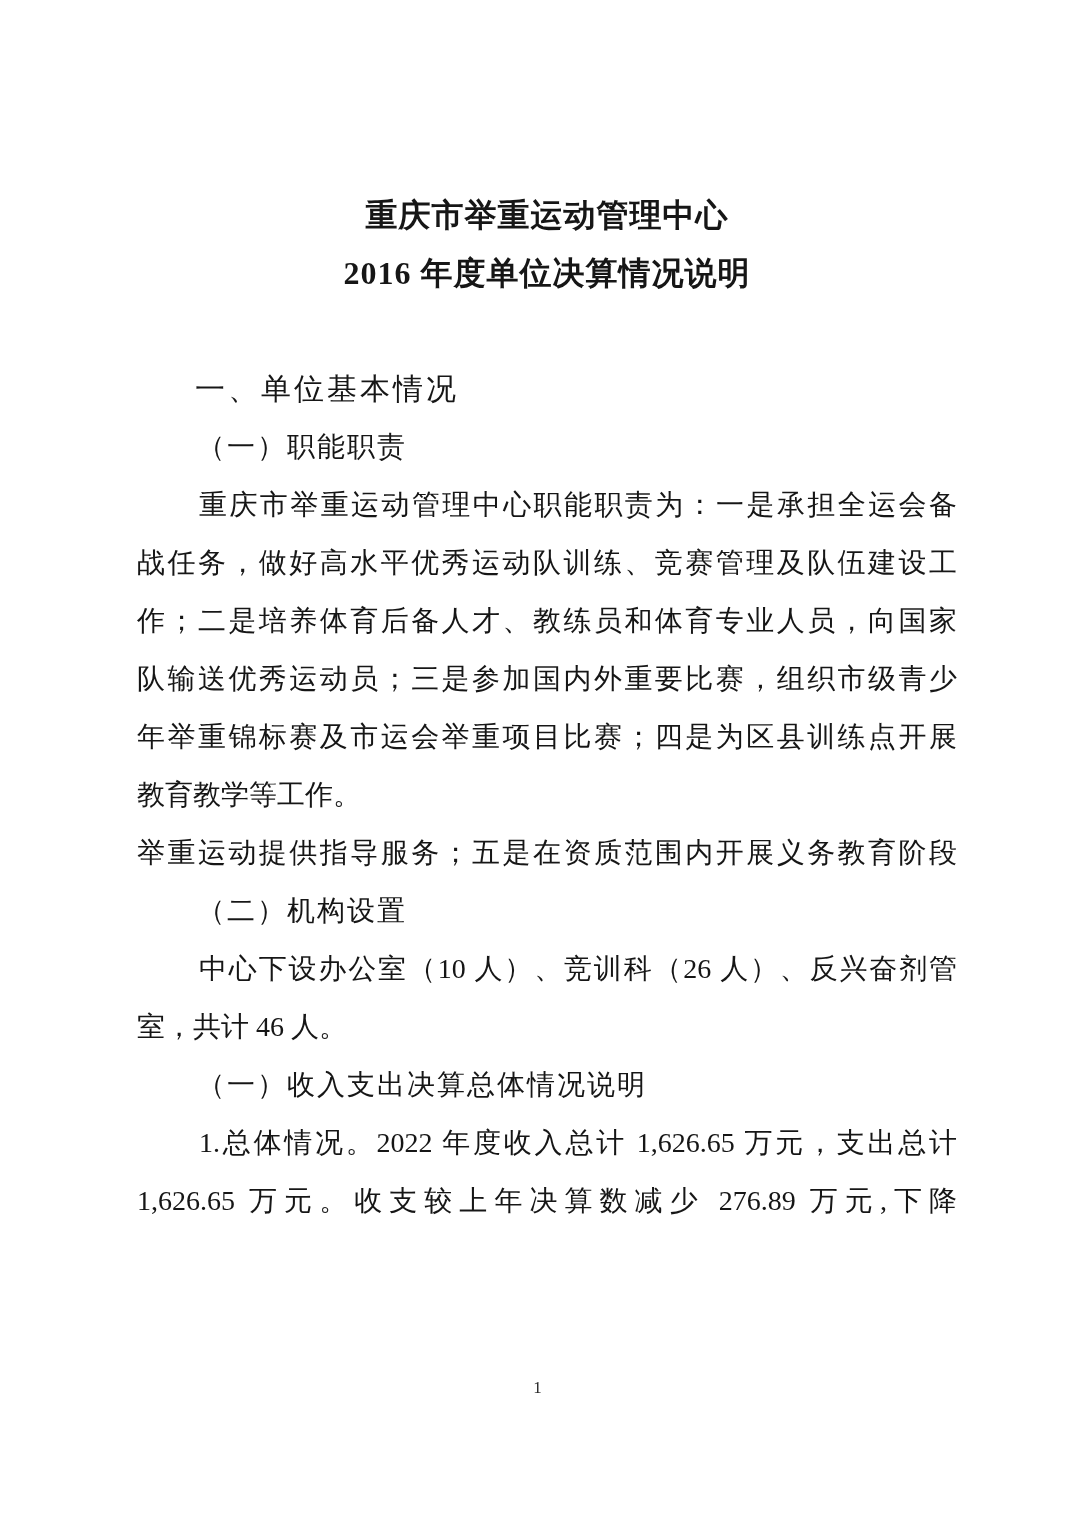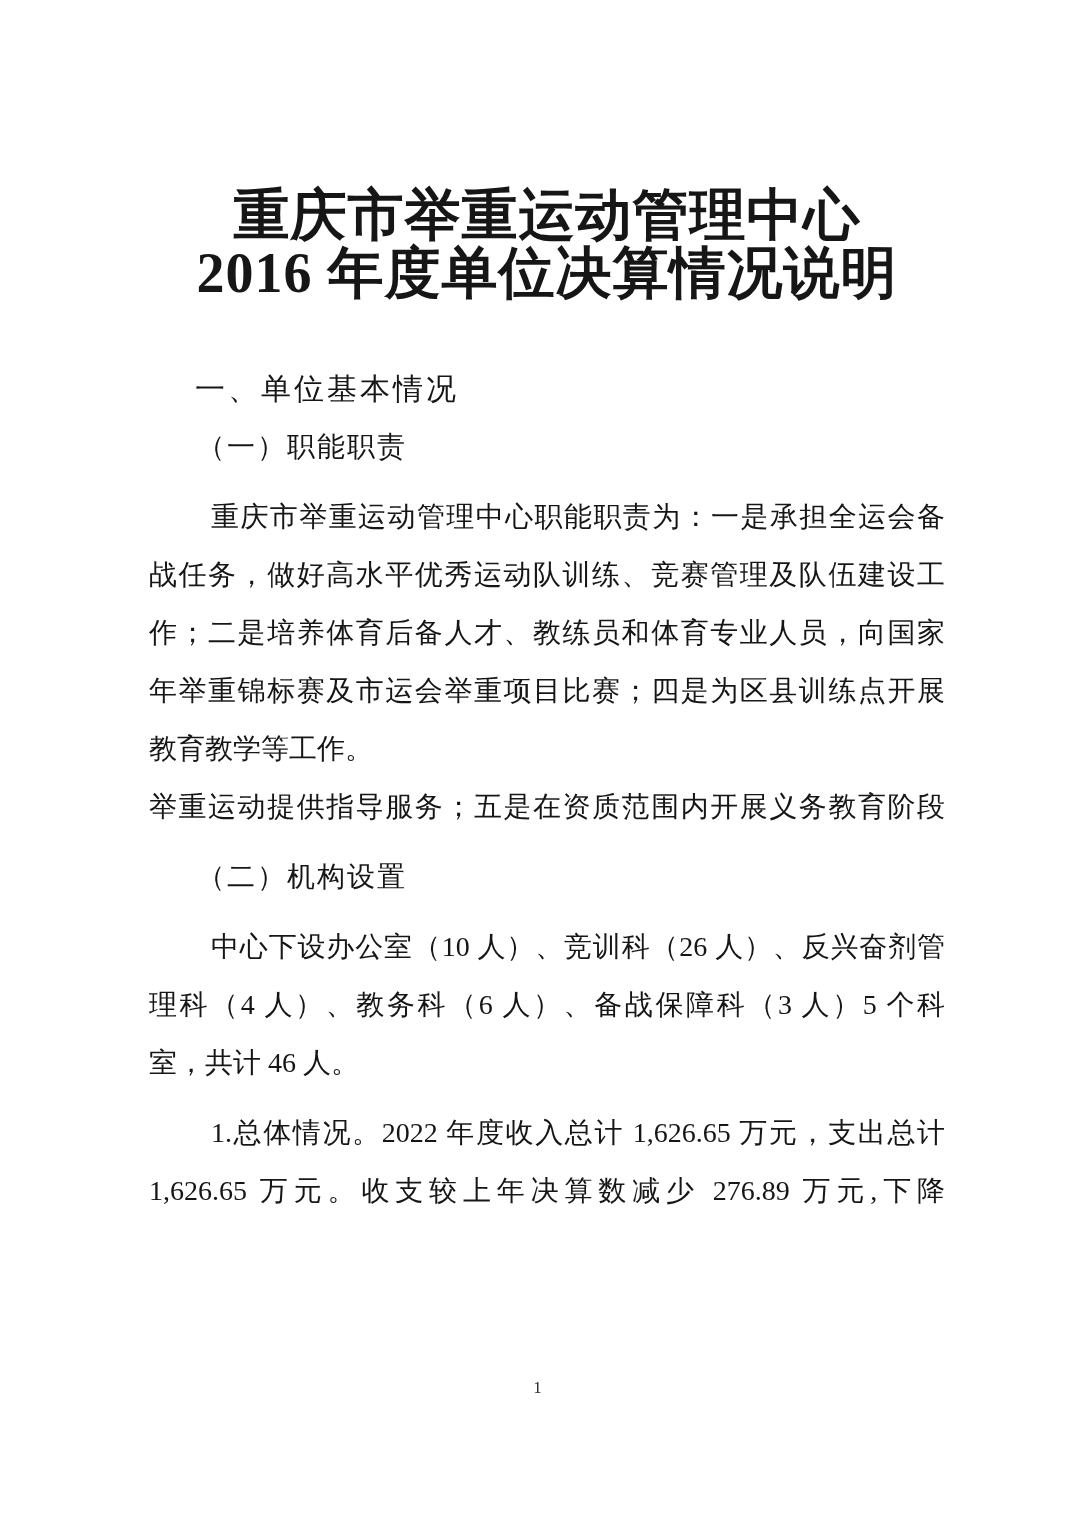--- a/index.html
+++ b/index.html
@@ -16,21 +16,21 @@
     background: #ffffff;
     box-sizing: border-box;
     padding: 186px 118px 0 137px;
     color: #161616;
     font-family: "Liberation Serif", "DejaVu Serif", serif;
     overflow: hidden;
   }
   .doc-title {
     text-align: center;
     font-weight: 700;
-    font-size: 56px;
+    font-size: 32px;
     line-height: 58px;
     margin: 0 0 58px 0;
     letter-spacing: 1px;
   }
   .title-line {
     display: block;
     white-space: nowrap;
   }
   .sec-heading {
     font-family: "Liberation Sans", "DejaVu Sans", sans-serif;
@@ -42,21 +42,21 @@
     white-space: nowrap;
   }
   .sub-heading {
     font-size: 28px;
     line-height: 58px;
     padding-left: 60px;
     letter-spacing: 2px;
     white-space: nowrap;
   }
   .para {
-    margin: 12px;
+    margin: 0;
   }
   .line {
     font-size: 28px;
     line-height: 58px;
   }
   .j {
     text-align: justify;
     text-align-last: justify;
   }
   .first {
@@ -84,34 +84,35 @@
   </div>
 
   <div class="sec-heading">一、单位基本情况</div>
 
   <div class="sub-heading">（一）职能职责</div>
 
   <div class="para">
     <div class="line j first">重庆市举重运动管理中心职能职责为：一是承担全运会备</div>
     <div class="line j">战任务，做好高水平优秀运动队训练、竞赛管理及队伍建设工</div>
     <div class="line j">作；二是培养体育后备人才、教练员和体育专业人员，向国家</div>
+    <div class="line j">队输送优秀运动员；三是参加国内外重要比赛，组织市级青少</div>
     <div class="line j">年举重锦标赛及市运会举重项目比赛；四是为区县训练点开展</div>
     <div class="line">教育教学等工作。</div>
     <div class="line j">举重运动提供指导服务；五是在资质范围内开展义务教育阶段</div>
   </div>
 
   <div class="sub-heading">（二）机构设置</div>
 
   <div class="para">
     <div class="line j first">中心下设办公室（10 人）、竞训科（26 人）、反兴奋剂管</div>
-    <div class="line j">理科（4 人）、教务科（6 人）、备战保障科（3 人）5 个科</div>
     <div class="line">室，共计 46 人。</div>
   </div>
 
 
+  <div class="sub-heading">（一）收入支出决算总体情况说明</div>
 
   <div class="para">
     <div class="line j first">1.总体情况。2022 年度收入总计 1,626.65 万元，支出总计</div>
     <div class="line j">1,626.65 万元。收支较上年决算数减少  276.89  万元,下降</div>
   </div>
 
   <div class="page-number">1</div>
 
 </div>
 

